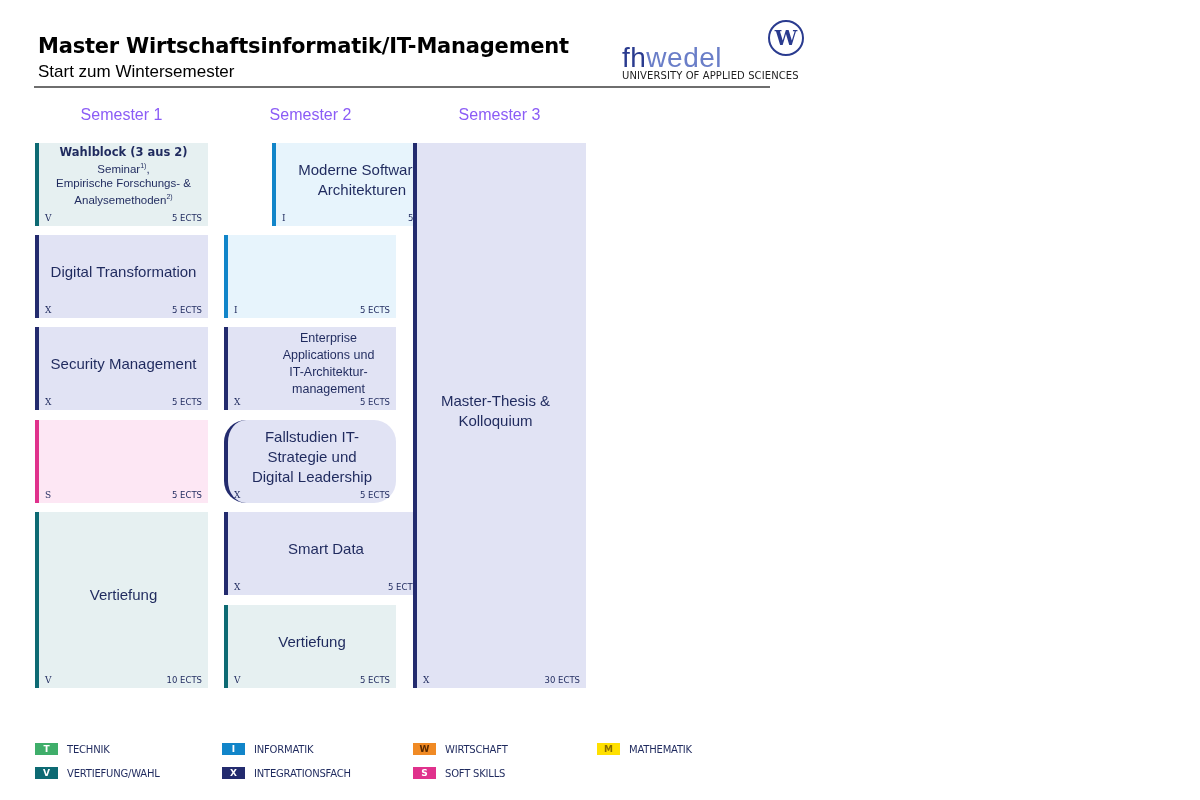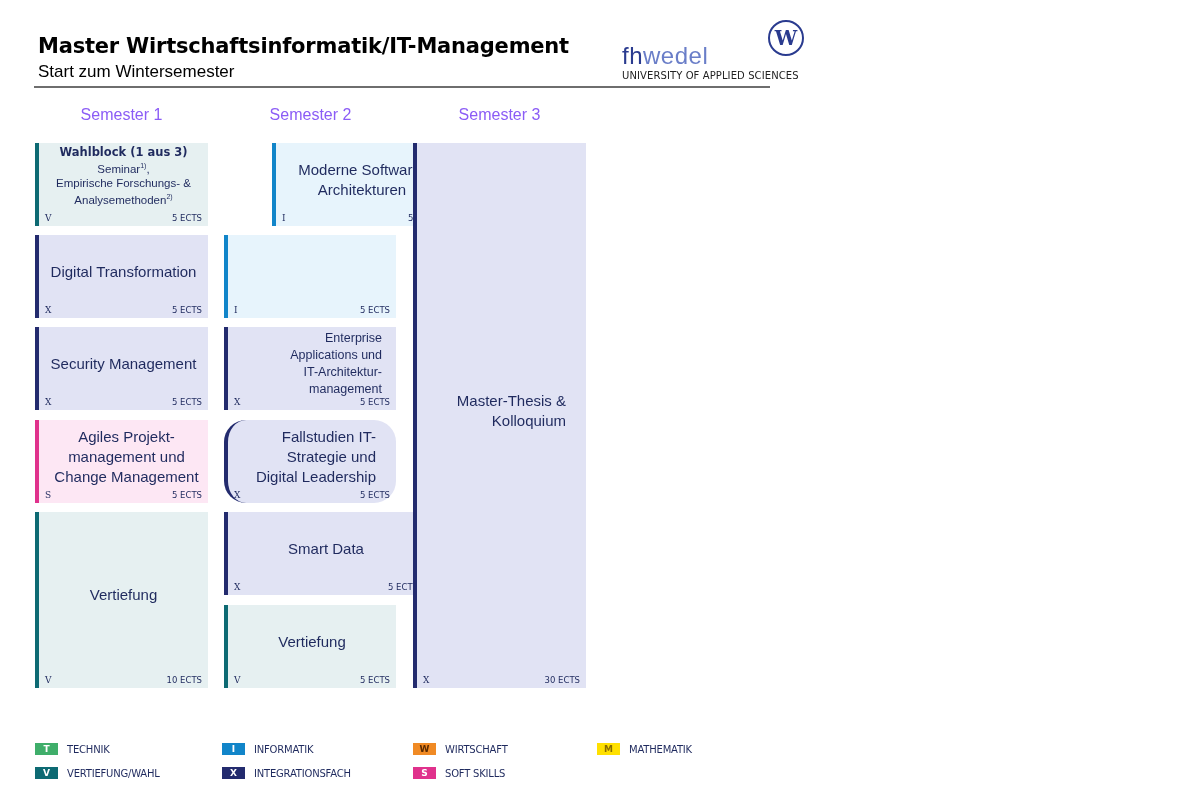--- a/index.html
+++ b/index.html
@@ -1,33 +1,33 @@
 <!DOCTYPE html>
 <html><head>
 <meta charset="utf-8">
 <style>
   * { box-sizing: border-box; margin: 0; padding: 0; }
   body { width: 1200px; height: 800px; background: #ffffff; position: relative; overflow: hidden; font-family: "DejaVu Sans", sans-serif; color: #1f2a5e; }
   .title { position: absolute; left: 38px; top: 34px; font-size: 21px; font-weight: bold; color: #000; letter-spacing: -0.2px; font-family: "DejaVu Sans", sans-serif; }
   .subtitle { position: absolute; left: 38px; top: 62px; font-size: 17px; color: #000; font-family: "Liberation Sans", sans-serif; }
   .rule { position: absolute; left: 34px; top: 86px; width: 736px; height: 2px; background: #6e6e6e; }
   .logo { position: absolute; left: 622px; top: 20px; width: 190px; height: 64px; }
-  .logo-text { position: absolute; left: 0; top: 22px; font-size: 24px; color: #2a3b8f; font-family: "Liberation Sans", sans-serif; letter-spacing: 0.5px; font-weight: normal; }
+  .logo-text { position: absolute; left: 0; top: 22px; font-size: 28px; color: #2a3b8f; font-family: "Liberation Sans", sans-serif; letter-spacing: 0.5px; font-weight: normal; }
   .logo-text .fh { color: #2a3b8f; }
   .logo-text .wedel { color: #6a7ec8; }
   .logo-sub { position: absolute; left: 0; top: 50px; font-size: 10px; color: #222; font-family: "DejaVu Sans", sans-serif; letter-spacing: 0.1px; }
   .logo-emblem { position: absolute; left: 146px; top: 0; width: 36px; height: 36px; border-radius: 50%; border: 2px solid #2a3b8f; background: #fff; display: flex; align-items: center; justify-content: center; font-family: "DejaVu Serif", serif; font-weight: bold; font-size: 20px; color: #2a3b8f; }
   .sem-head { position: absolute; top: 106px; width: 173px; text-align: center; font-size: 16px; color: #8b5cf6; font-family: "Liberation Sans", sans-serif; }
   .box { position: absolute; border-left: 4px solid; display: flex; align-items: center; justify-content: center; text-align: center; cursor: pointer; }
   .box .name { font-family: "Liberation Sans", sans-serif; font-size: 15px; color: #1f2a5e; line-height: 20px; padding: 0 6px 10px; }
   .box .name.small { font-size: 12.5px; line-height: 17px; }
   .box .code { position: absolute; left: 6px; bottom: 3px; font-size: 9px; color: #1f2a5e; font-family: "DejaVu Serif", serif; }
   .box .ects { position: absolute; right: 6px; bottom: 3px; font-size: 8.5px; color: #1f2a5e; font-family: "DejaVu Sans", sans-serif; }
   .c-V { border-color: #0d6a73; background: #e6f0f1; }
-  .c-X { border-color: #232b6e; background: #e1e3f4; text-align: right; }
+  .c-X { border-color: #232b6e; background: #e1e3f4; }
   .c-I { border-color: #1185c9; background: #e7f4fc; }
   .c-S { border-color: #e0318c; background: #fde7f4; }
   .wahl .name { font-size: 11.5px; line-height: 14px; padding-bottom: 14px; margin-top: -4px; }
   .wahl .name b { font-size: 11.5px; display: block; font-family: "DejaVu Sans", sans-serif; }
   sup { font-size: 7px; }
   .legend-item { position: absolute; display: flex; align-items: center; height: 12px; }
   .legend-swatch { width: 23px; height: 12px; display: flex; align-items: center; justify-content: center; color: #fff; font-size: 9px; font-weight: bold; font-family: "DejaVu Sans", sans-serif; }
   .legend-label { margin-left: 9px; font-size: 10px; color: #1f2a5e; font-family: "DejaVu Sans", sans-serif; letter-spacing: -0.2px; }
 </style>
 </head>
@@ -42,40 +42,39 @@
   <div class="logo-emblem">W</div>
   <div class="logo-sub">UNIVERSITY OF APPLIED SCIENCES</div>
 </div>
 
 <div class="sem-head" style="left:35px">Semester 1</div>
 <div class="sem-head" style="left:224px">Semester 2</div>
 <div class="sem-head" style="left:413px">Semester 3</div>
 
 <div class="box c-V wahl" style="left:35px; top:143px; width:173px; height:83px;">
   <div class="name">
-    <b>Wahlblock (1 aus 3)</b>
+    <b>Wahlblock (3 aus 2)</b>
     <span>Seminar</span><sup>1)</sup><span>,</span><br>
     <span>Empirische Forschungs- &amp;</span><br>
     <span>Analysemethoden</span><sup>2)</sup>
   </div>
   <span class="code">V</span>
   <span class="ects">5 ECTS</span>
 </div>
 <div class="box c-X" style="left:35px; top:235px; width:173px; height:83px;">
   <div class="name">Digital Transformation</div>
   <span class="code">X</span>
   <span class="ects">5 ECTS</span>
 </div>
 <div class="box c-X" style="left:35px; top:327px; width:173px; height:83px;">
   <div class="name">Security Management</div>
   <span class="code">X</span>
   <span class="ects">5 ECTS</span>
 </div>
 <div class="box c-S" style="left:35px; top:420px; width:173px; height:83px;">
-  <div class="name" style="padding-left:14px;padding-right:8px;">Agiles Projekt-management und Change Management</div>
   <span class="code">S</span>
   <span class="ects">5 ECTS</span>
 </div>
 <div class="box c-V" style="left:35px; top:512px; width:173px; height:176px;">
   <div class="name">Vertiefung</div>
   <span class="code">V</span>
   <span class="ects">10 ECTS</span>
 </div>
 
 <div class="box c-I" style="left:224px; top:143px; width:172px; height:83px;margin-left:48px;">

